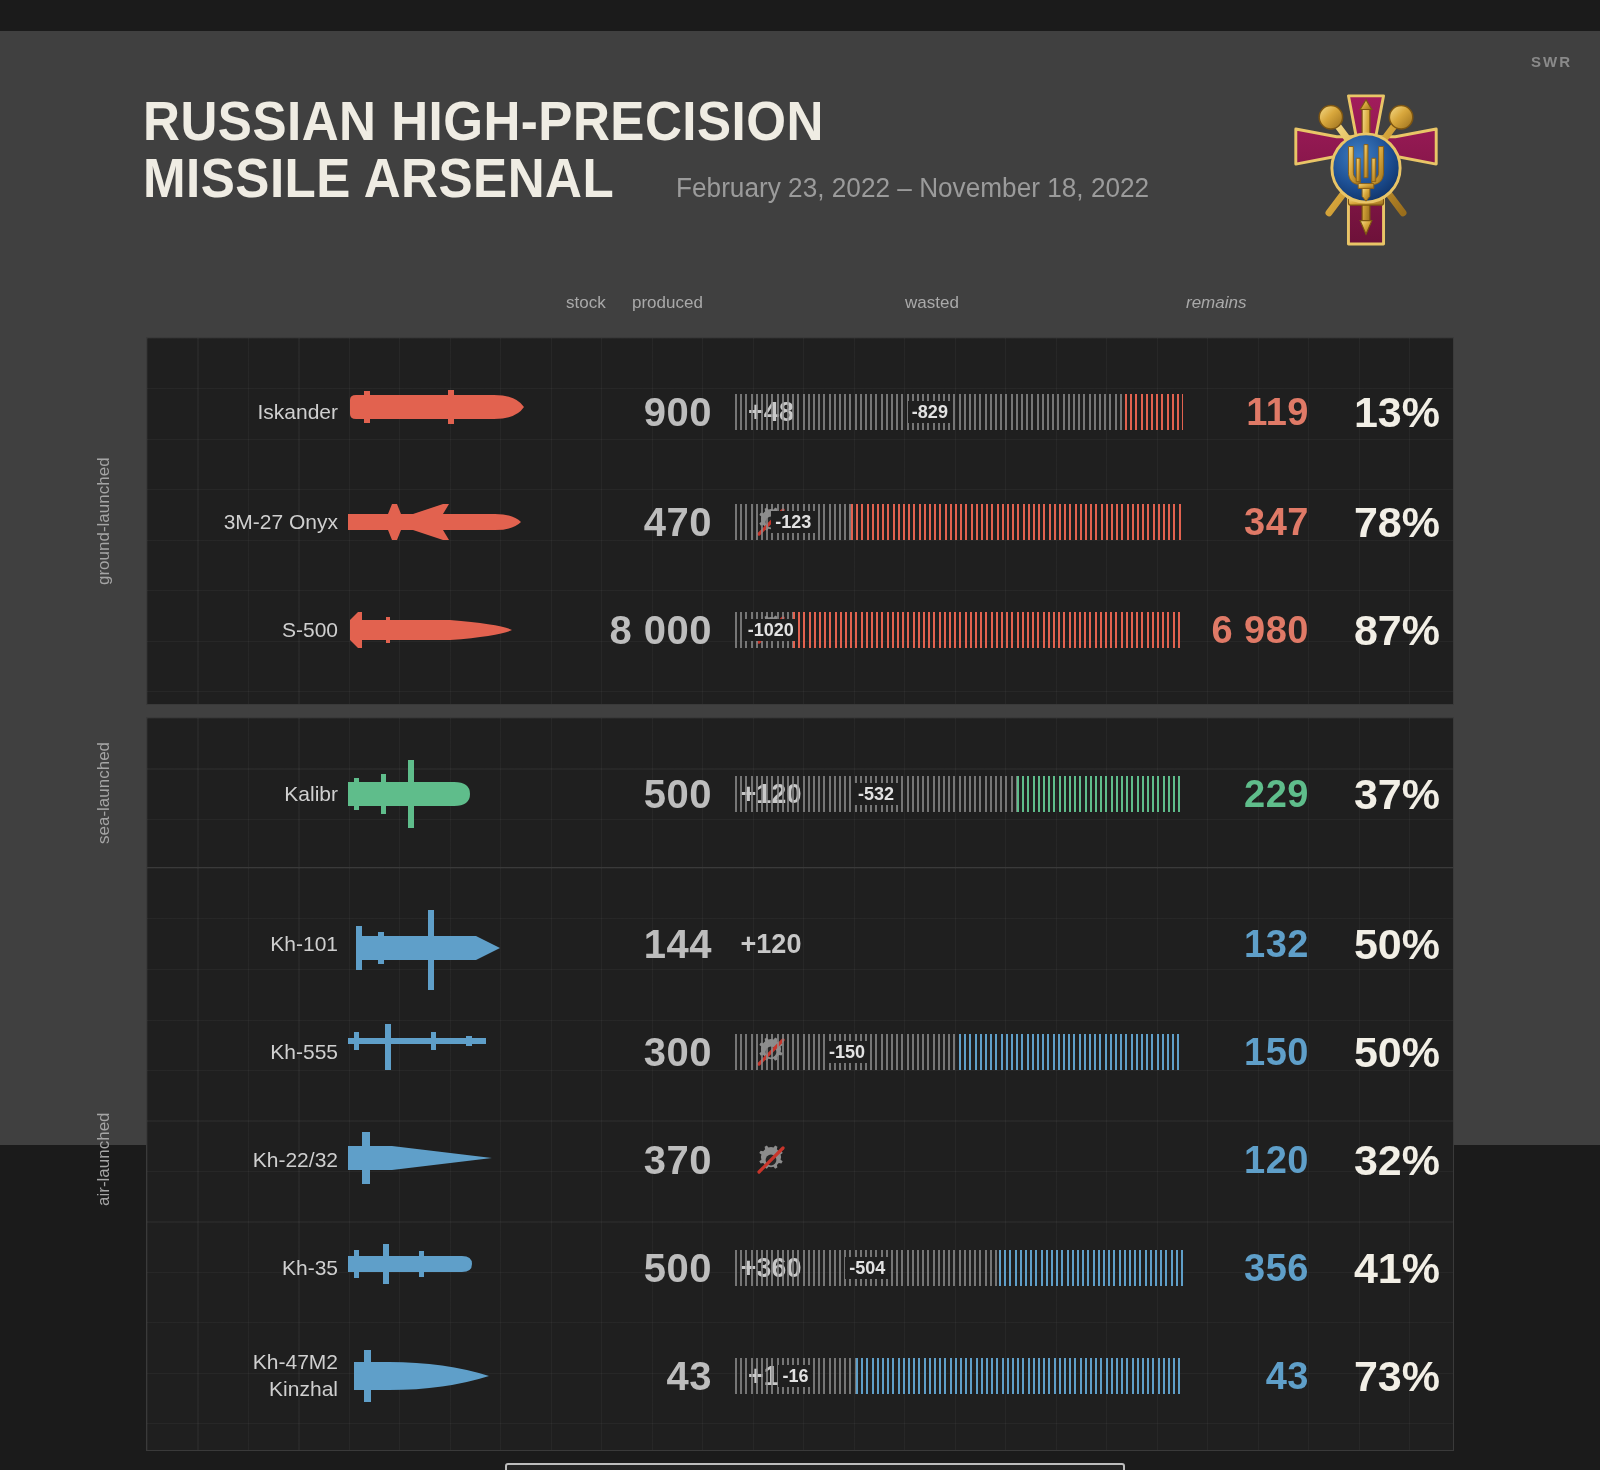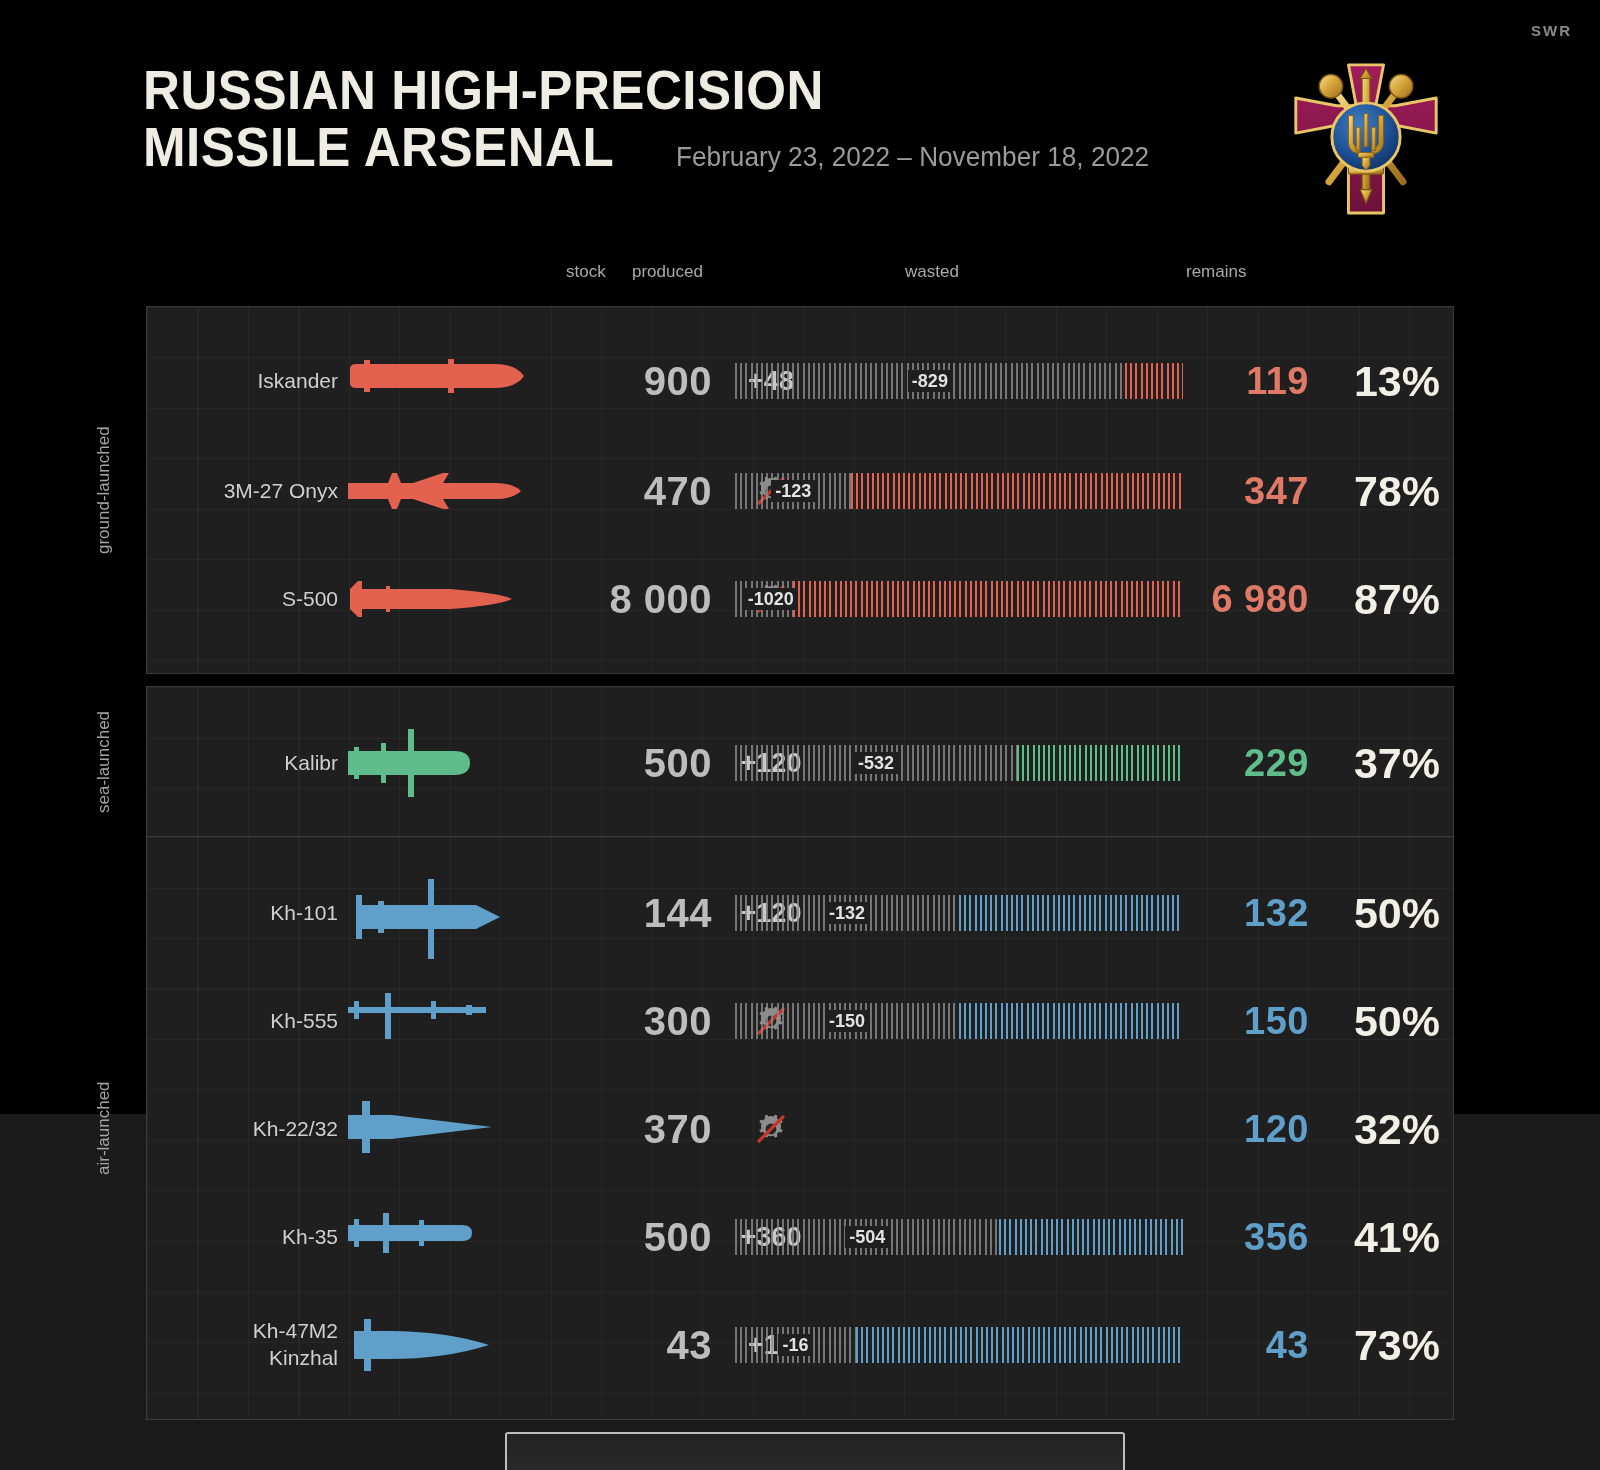--- a/index.html
+++ b/index.html
@@ -2,21 +2,21 @@
 <html><head>
 <meta charset="utf-8">
 <style>
   * { box-sizing: border-box; margin: 0; padding: 0; }
   html, body {
     width: 1600px; height: 1470px;
     background: #1b1b1b;
     font-family: "Liberation Sans", sans-serif;
     overflow: hidden;
   }
-  .page { position: relative; width: 1600px; height: 1114px; background: #000000; }
+  .page { position: relative; width: 1600px; height: 1114px; background: #404040; margin-top: 31px; }
 
   
   .watermark {
     position: absolute; top: 22px; right: 28px;
     font-size: 15px; font-weight: 700; letter-spacing: 2px;
     color: #8a8a8a;
   }
 
   
   .header { position: absolute; left: 143px; top: 62px; }
@@ -33,21 +33,21 @@
 
   
   .emblem { position: absolute; left: 1288px; top: 57px; width: 156px; height: 160px; }
 
   
   .colheads { position: absolute; top: 262px; left: 0; width: 1600px; height: 26px; }
   .colhead { position: absolute; font-size: 17px; color: #a9a9a9; white-space: nowrap; }
   .ch-stock    { left: 566px; }
   .ch-produced { left: 632px; }
   .ch-wasted   { left: 905px; }
-  .ch-remains  { left: 1186px; }
+  .ch-remains  { left: 1186px; font-style: italic; }
 
   
   .sidelabel {
     position: absolute; left: 0; width: 40px;
     font-size: 17px; color: #a5a5a5; white-space: nowrap;
     writing-mode: vertical-rl; transform: rotate(180deg);
     display: flex; align-items: center; justify-content: center;
   }
 
   
@@ -298,25 +298,20 @@
       <div class="panel" style="top: 836px; height: 584px;">
         <div class="row" style="top: 22px;">
           <div class="m-name">
             <div>Kh-101</div>
           </div>
           <div class="m-icon"><svg viewBox="0 0 190 92" width="190" height="92">
               <path fill="#5f9fc9" d="M14 28 h6 v10 h16 v-4 h6 v4 h44 v-26 h6 v26 h42 l24 12 l-24 12 h-42 v30 h-6 v-30 h-44 v4 h-6 v-4 h-16 v10 h-6 z"></path>
             </svg></div>
           <div class="m-stock">144</div>
           <div class="m-prod">+120</div>
-          <div class="bar">
-            <div class="bar-seg seg-wasted" style="width: 50%;"></div>
-            <div class="bar-seg seg-remains c-blue" style="width: 50%;"></div>
-            <div class="bar-label" style="left: 25%;">-132</div>
-          </div>
           <div class="m-remains c-blue">132</div>
           <div class="m-pct">50%</div>
         </div>
         <div class="row" style="top: 130px;">
           <div class="m-name">
             <div>Kh-555</div>
           </div>
           <div class="m-icon"><svg viewBox="0 0 190 92" width="190" height="92">
               <path fill="#5f9fc9" d="M6 32 h6 v-6 h5 v6 h26 v-14 h6 v14 h40 v-6 h5 v6 h30 v-2 h6 v2 h14 v6 h-14 v2 h-6 v-2 h-30 v6 h-5 v-6 h-40 v26 h-6 v-26 h-26 v6 h-5 v-6 h-6 z"></path>
             </svg></div>

